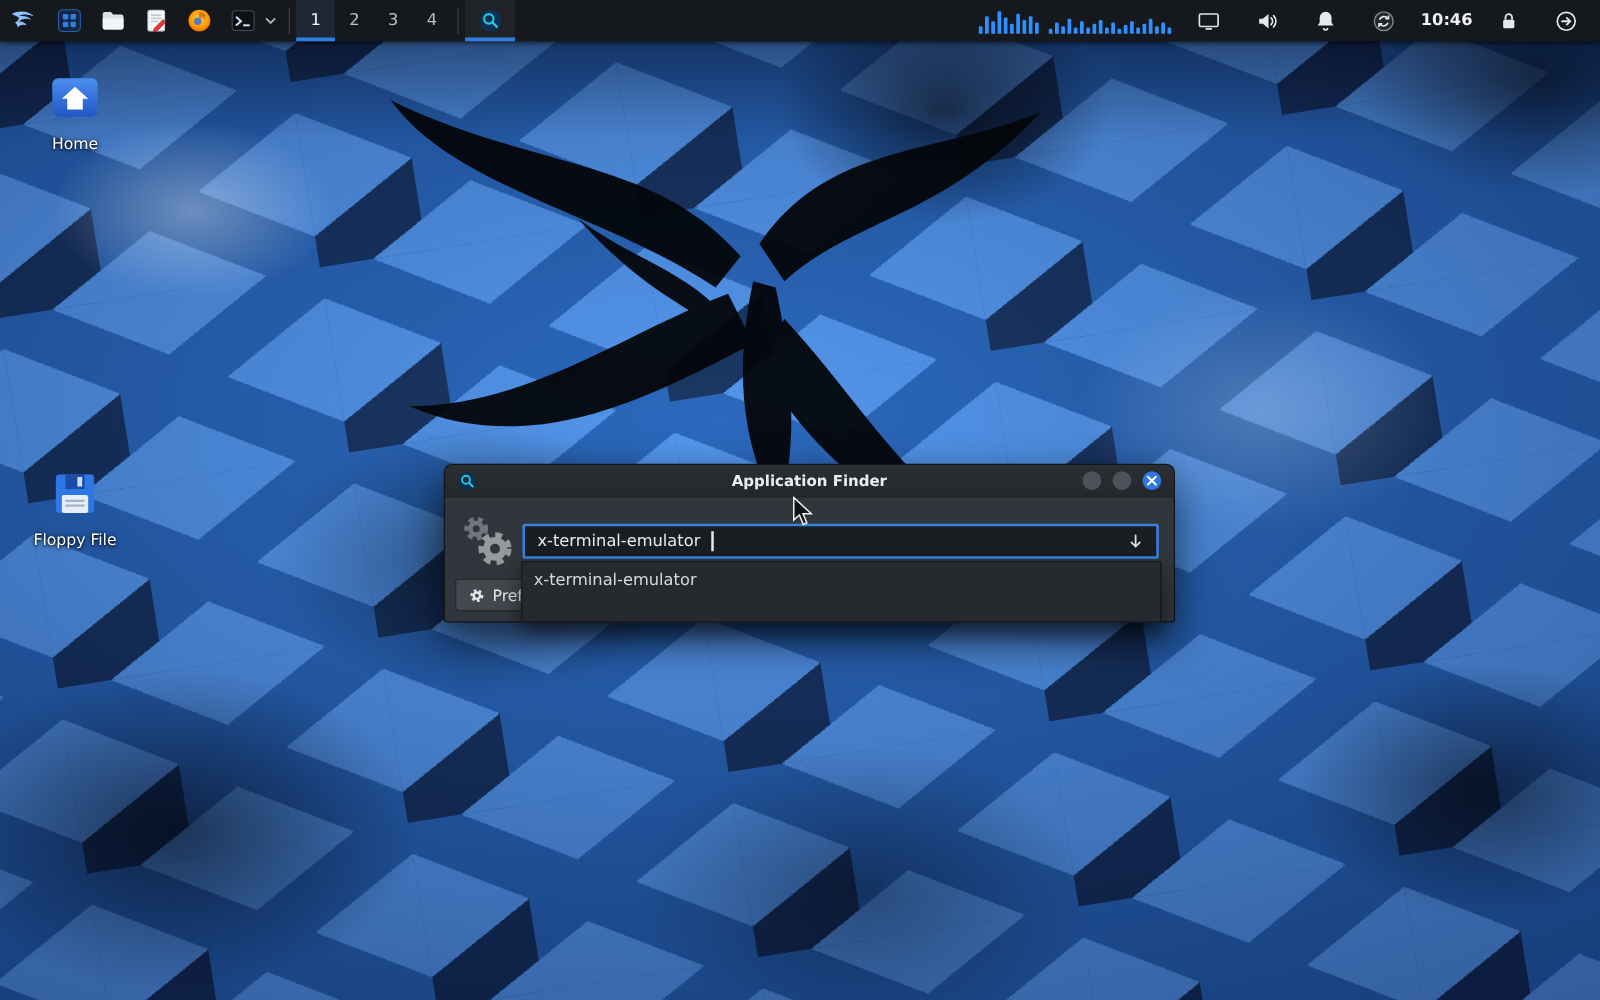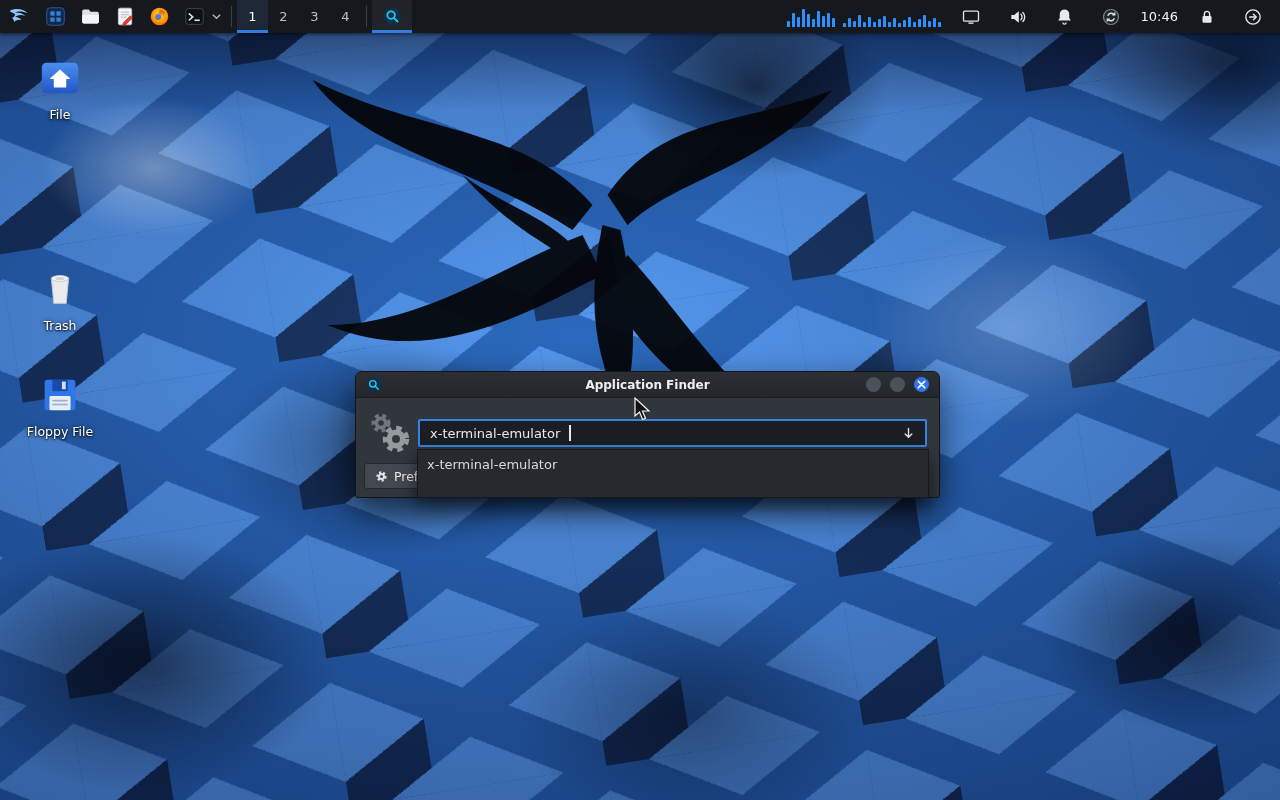--- a/index.html
+++ b/index.html
@@ -45,21 +45,21 @@
     display:flex; align-items:stretch; z-index:50; box-shadow:0 1px 4px rgba(0,0,0,.6); }
   .p-left { display:flex; align-items:stretch; }
   .p-btn { display:flex; align-items:center; justify-content:center; padding:0 7px; }
   .p-btn svg { display:block; }
   .p-sep { width:1px; background:#3a4048; margin:6px 5px; }
   .ws-btn { width:31px; display:flex; align-items:center; justify-content:center;
     font-size:13px; color:#b9c0c7; border-bottom:3px solid transparent; padding-top:3px; }
   .ws-btn.active { color:#fff; background:rgba(95,150,230,.12); border-bottom-color:#2f7fe0; }
   .task-btn { width:40px; display:flex; align-items:center; justify-content:center;
     background:rgba(255,255,255,.05); border-bottom:3px solid #2f7fe0; padding-top:3px; }
-  .p-right { margin-left:auto; display:flex; align-items:center; gap:13px; padding-right:10px; }
+  .p-right { margin-left:auto; display:flex; align-items:center; gap:13px; padding-right:10px;font-weight:bold; }
   .viz { display:flex; align-items:flex-end; gap:2px; height:20px; }
   .viz i { display:block; width:3px; background:#2e8fff; border-radius:1px 1px 0 0; }
   .viz-group { display:flex; align-items:flex-end; gap:8px; }
   .clock { font-size:13px; color:#f0f2f4; }
 
   
   .win { position:absolute; left:355px; top:371px; width:585px; height:127px; z-index:55;
     background:#31363d; border:1px solid #121417; border-radius:7px 7px 3px 3px;
     box-shadow:0 14px 34px rgba(0,0,0,.6); display:flex; flex-direction:column; }
   .titlebar { height:28px; background:linear-gradient(#2b2f34,#24272c); border-radius:6px 6px 0 0;
@@ -115,29 +115,21 @@
     <svg class="di-img" viewBox="0 0 48 48">
       <defs>
           <linearGradient id="hg" x1="0" y1="0" x2="0" y2="1">
         <stop offset="0" stop-color="#4a8ef0"></stop>
             <stop offset="1" stop-color="#2257c4"></stop>
           </linearGradient>
         </defs>
       <rect x="5" y="8" width="38" height="32" rx="5" fill="url(#hg)"></rect>
       <path d="M24 15l-11 10h4.5v9h13v-9H35z" fill="#ffffff"></path>
     </svg>
-    <div class="di-label">File</div>
-  </div>
-  <div class="desk-icon" style="top:266px">
-    <svg class="di-img" viewBox="0 0 48 48">
-      <path d="M15 13h18l-2.5 26h-13z" fill="#e8eaec" stroke="#bfc5cb"></path>
-      <ellipse cx="24" cy="13" rx="9" ry="3" fill="#f7f8f9" stroke="#c6ccd2"></ellipse>
-      <ellipse cx="24" cy="13" rx="5" ry="1.6" fill="#cfd4d9"></ellipse>
-    </svg>
-    <div class="di-label">Trash</div>
+    <div class="di-label">Home</div>
   </div>
   <div class="desk-icon" style="top:372px">
     <svg class="di-img" viewBox="0 0 48 48">
       <rect x="8" y="8" width="32" height="32" rx="3" fill="#2e77e6"></rect>
       <rect x="16" y="8" width="16" height="12" fill="#1b4aa8"></rect>
       <rect x="26" y="10" width="4" height="8" fill="#cfe0ff"></rect>
       <rect x="13" y="25" width="22" height="15" rx="1.5" fill="#e8eef8"></rect>
       <rect x="16" y="29" width="16" height="1.8" fill="#9fb2cc"></rect>
       <rect x="16" y="33" width="16" height="1.8" fill="#9fb2cc"></rect>
     </svg>

